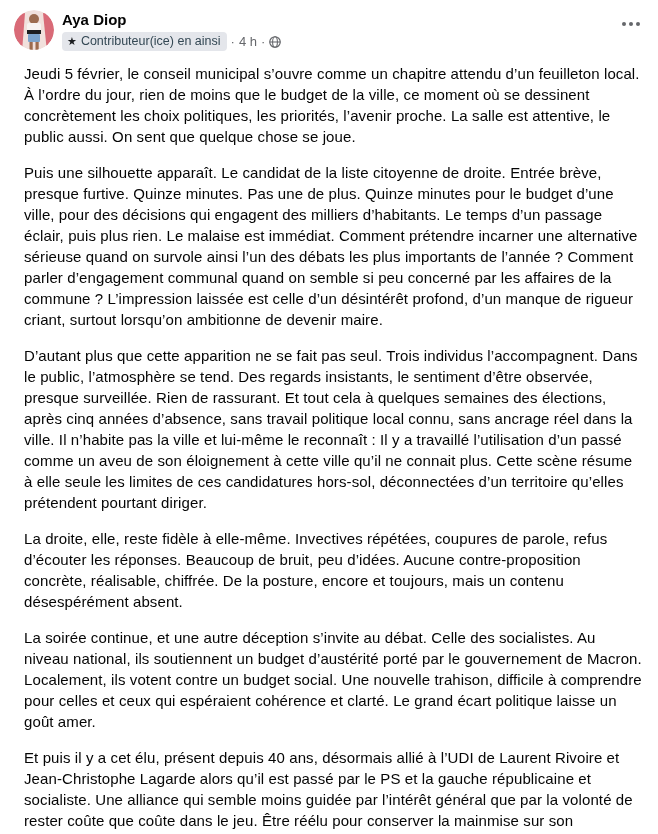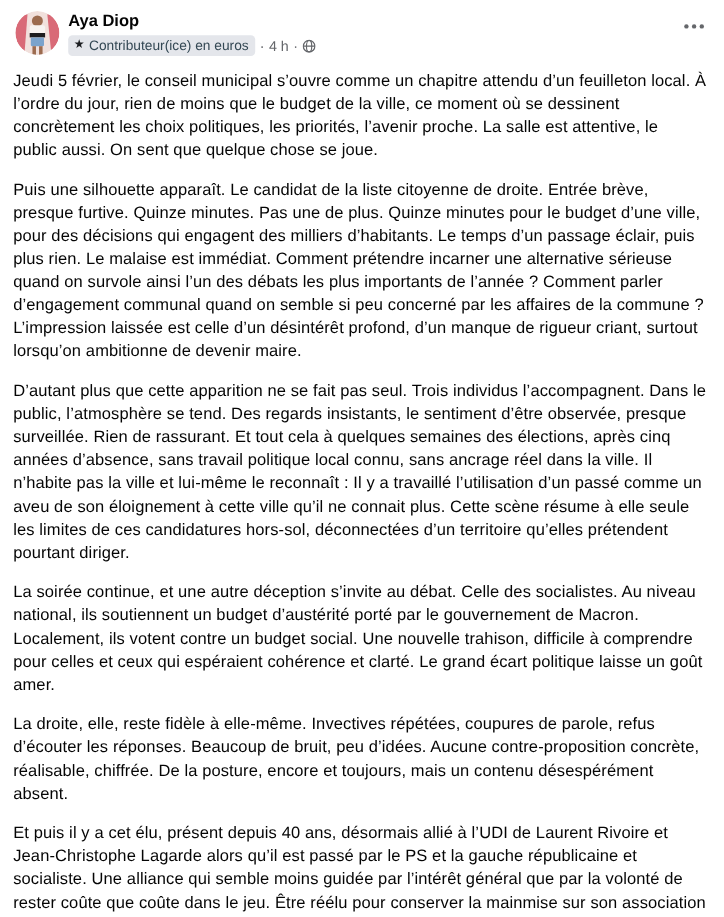--- a/index.html
+++ b/index.html
@@ -82,20 +82,21 @@
   
   .post-body {
     padding: 8px 16px 10px 12px;
   }
   .post-body p {
     font-size: 15px;
     line-height: 21px;
     color: #050505;
     margin-bottom: 15px;
     letter-spacing: 0.1px;
+    margin-left: 12px;
   }
   .post-body p:last-child { margin-bottom: 4px; }
 </style>
 </head>
 <body>
 
 <div class="post">
 
   <div class="post-header">
 
@@ -118,21 +119,21 @@
           <rect x="21.5" y="32" width="3.2" height="8" fill="#9c6b4f"></rect>
         </g>
       </svg>
     </div>
 
     <div class="header-text">
       <div class="author-name">Aya Diop</div>
       <div class="meta-row">
         <span class="badge">
           <span class="star-icon">★</span>
-          <span>Contributeur(ice) en euros</span>
+          <span>Contributeur(ice) en ainsi</span>
         </span>
         <span class="dot-sep">·</span>
         <span class="timestamp">4 h</span>
         <span class="dot-sep">·</span>
         <span class="globe-icon">
           <svg viewBox="0 0 16 16" xmlns="http://www.w3.org/2000/svg">
             <circle cx="8" cy="8" r="7" fill="none" stroke="#65676b" stroke-width="1.6"></circle>
             <ellipse cx="8" cy="8" rx="3.2" ry="7" fill="none" stroke="#65676b" stroke-width="1.4"></ellipse>
             <line x1="1" y1="8" x2="15" y2="8" stroke="#65676b" stroke-width="1.4"></line>
           </svg>
@@ -145,19 +146,19 @@
       <span class="dot"></span>
       <span class="dot"></span>
     </div>
 
   </div>
 
   <div class="post-body">
     <p>Jeudi 5 février, le conseil municipal s’ouvre comme un chapitre attendu d’un feuilleton local. À l’ordre du jour, rien de moins que le budget de la ville, ce moment où se dessinent concrètement les choix politiques, les priorités, l’avenir proche. La salle est attentive, le public aussi. On sent que quelque chose se joue.</p>
     <p>Puis une silhouette apparaît. Le candidat de la liste citoyenne de droite. Entrée brève, presque furtive. Quinze minutes. Pas une de plus. Quinze minutes pour le budget d’une ville, pour des décisions qui engagent des milliers d’habitants. Le temps d’un passage éclair, puis plus rien. Le malaise est immédiat. Comment prétendre incarner une alternative sérieuse quand on survole ainsi l’un des débats les plus importants de l’année ? Comment parler d’engagement communal quand on semble si peu concerné par les affaires de la commune ? L’impression laissée est celle d’un désintérêt profond, d’un manque de rigueur criant, surtout lorsqu’on ambitionne de devenir maire.</p>
     <p>D’autant plus que cette apparition ne se fait pas seul. Trois individus l’accompagnent. Dans le public, l’atmosphère se tend. Des regards insistants, le sentiment d’être observée, presque surveillée. Rien de rassurant. Et tout cela à quelques semaines des élections, après cinq années d’absence, sans travail politique local connu, sans ancrage réel dans la ville. Il n’habite pas la ville et lui-même le reconnaît : Il y a travaillé l’utilisation d’un passé comme un aveu de son éloignement à cette ville qu’il ne connait plus. Cette scène résume à elle seule les limites de ces candidatures hors-sol, déconnectées d’un territoire qu’elles prétendent pourtant diriger.</p>
+    <p>La droite, elle, reste fidèle à elle-même. Invectives répétées, coupures de parole, refus d’écouter les réponses. Beaucoup de bruit, peu d’idées. Aucune contre-proposition concrète, réalisable, chiffrée. De la posture, encore et toujours, mais un contenu désespérément absent.</p>
     <p>La soirée continue, et une autre déception s’invite au débat. Celle des socialistes. Au niveau national, ils soutiennent un budget d’austérité porté par le gouvernement de Macron. Localement, ils votent contre un budget social. Une nouvelle trahison, difficile à comprendre pour celles et ceux qui espéraient cohérence et clarté. Le grand écart politique laisse un goût amer.</p>
-    <p>La droite, elle, reste fidèle à elle-même. Invectives répétées, coupures de parole, refus d’écouter les réponses. Beaucoup de bruit, peu d’idées. Aucune contre-proposition concrète, réalisable, chiffrée. De la posture, encore et toujours, mais un contenu désespérément absent.</p>
     <p>Et puis il y a cet élu, présent depuis 40 ans, désormais allié à l’UDI de Laurent Rivoire et Jean-Christophe Lagarde alors qu’il est passé par le PS et la gauche républicaine et socialiste. Une alliance qui semble moins guidée par l’intérêt général que par la volonté de rester coûte que coûte dans le jeu. Être réélu pour conserver la mainmise sur son association d’élu de l’opposition, car sans mandat, plus de contrôle. Sur le fond, rien de marquant. Sur la forme, une satisfaction presque affichée de sa part : celle d’avoir fait perdre 45 000 euros à la ville et aux noiséens en frais de justice, à force de recours systématiques et pourtant infructueux. De l’argent public dépensé sans résultat, si ce n’est nourrir sa propre quérulence.</p>
 
   </div>
 
 </div>
 
 </body></html>

